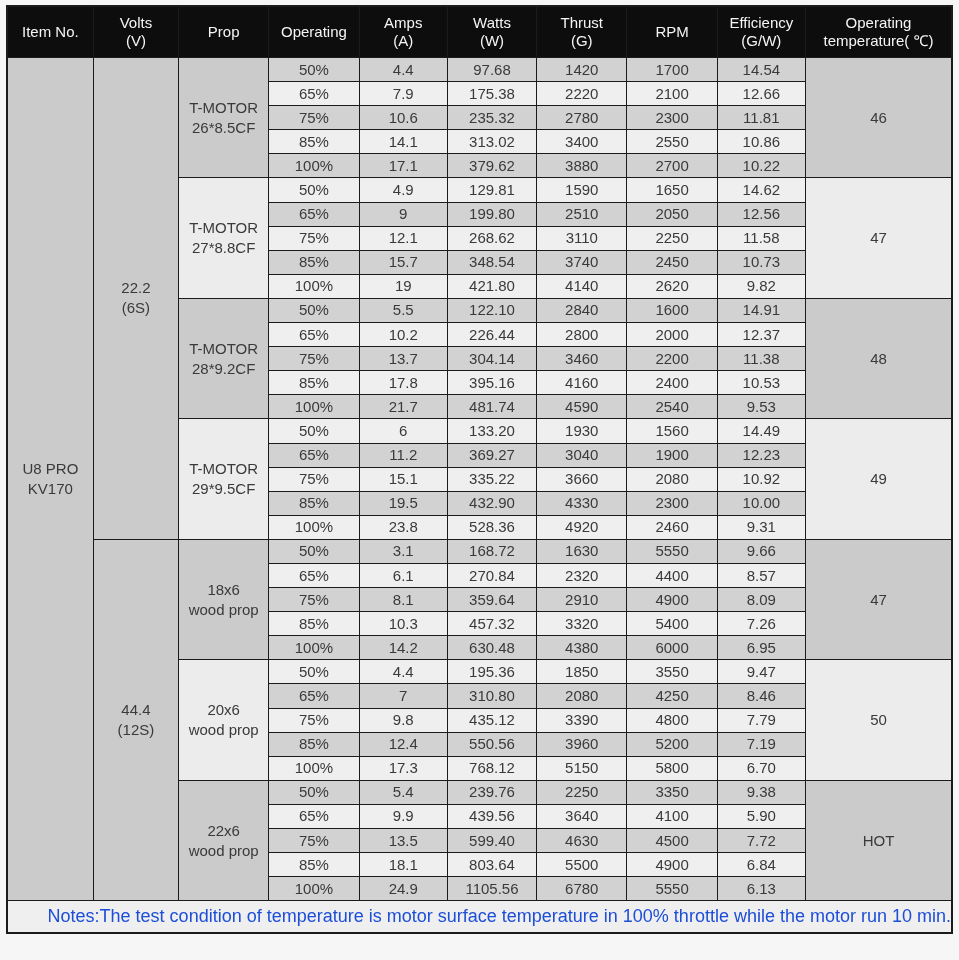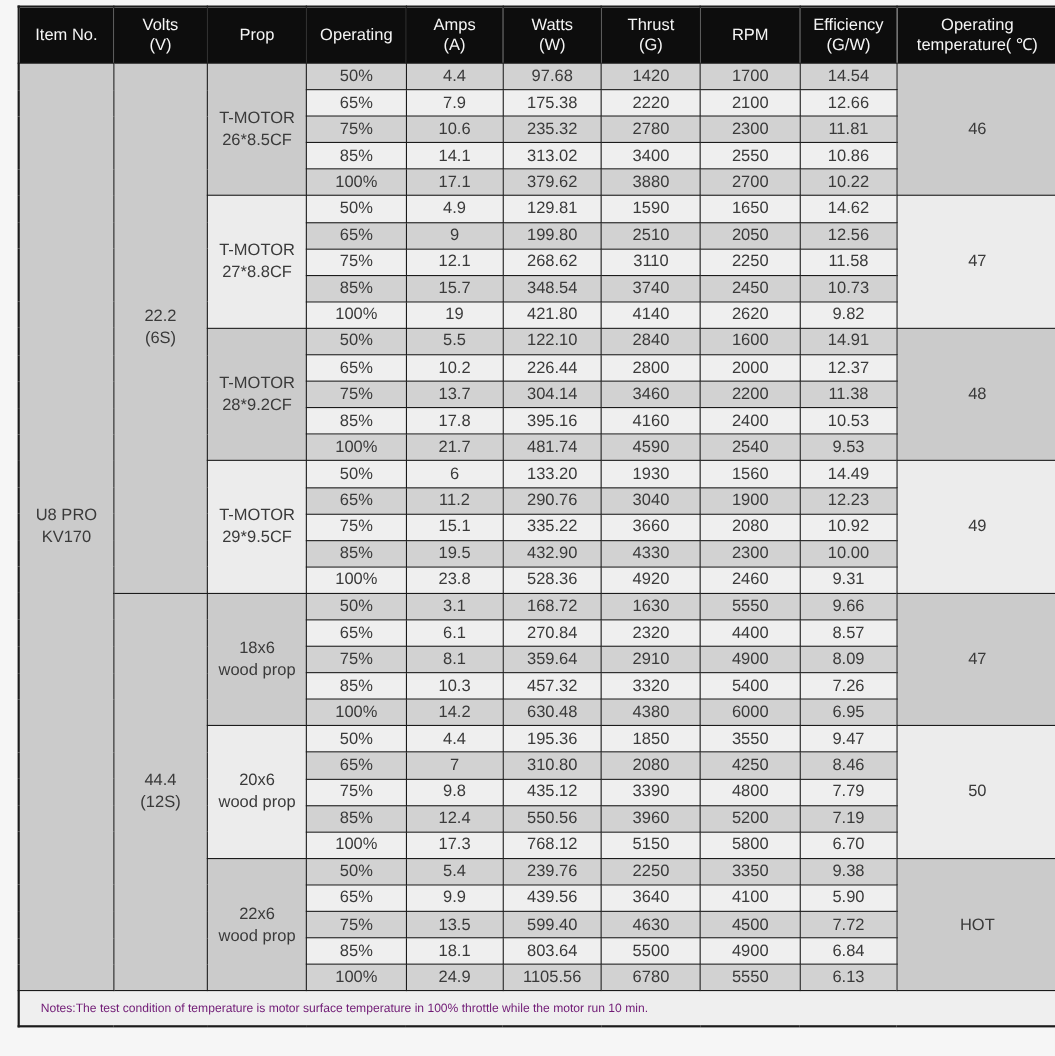--- a/index.html
+++ b/index.html
@@ -8,21 +8,21 @@
     --cell-gray:#cbcbcb; --cell-light:#ececec;
     --border:#1b1b1b; --text:#3a3a3a; --page-bg:#f6f6f6;
   }
   html,body{margin:0;padding:0;}
   body{
     background:var(--page-bg);
     font-family:"Liberation Sans", sans-serif;
     color:var(--text);
     width:959px; height:960px; overflow:hidden; box-sizing:border-box;
   }
-  .page{padding:5px 5px 0 16px;}
+  .page{padding:5px 5px 0 6px;}
   table{
     border-collapse:collapse;
     table-layout:fixed;
     width:947px;
     border:2px solid var(--border);
   }
   th,td{
     border:1px solid var(--border);
     text-align:center;
     vertical-align:middle;
@@ -46,25 +46,25 @@
   td.merged{
     white-space:pre-line;
     line-height:20px;
   }
   .row-gray td.data-cell{background:var(--row-gray);}
   .row-light td.data-cell{background:var(--row-light);}
   td.cell-gray{background:var(--cell-gray);}
   td.cell-light{background:var(--cell-light);}
   tfoot td{
     background:var(--row-light);
-    text-align:left;
+    text-align:right;
     height:31px;
     padding:0 0 0 19px;
-    font-size:11px;
-    color:#701a75;
+    font-size:18px;
+    color:#1d4ed8;
   }
 </style>
 </head>
 <body>
 
 <div class="page">
   <table>
     <colgroup>
       <col style="width:86px">
         <col style="width:85px">
@@ -238,21 +238,21 @@
           <td class="data-cell">6</td>
           <td class="data-cell">133.20</td>
           <td class="data-cell">1930</td>
           <td class="data-cell">1560</td>
           <td class="data-cell">14.49</td>
           <td rowspan="5" class="merged cell-light">49</td>
         </tr>
         <tr class="row-gray">
           <td class="data-cell">65%</td>
           <td class="data-cell">11.2</td>
-          <td class="data-cell">290.76</td>
+          <td class="data-cell">369.27</td>
           <td class="data-cell">3040</td>
           <td class="data-cell">1900</td>
           <td class="data-cell">12.23</td>
         </tr>
         <tr class="row-light">
           <td class="data-cell">75%</td>
           <td class="data-cell">15.1</td>
           <td class="data-cell">335.22</td>
           <td class="data-cell">3660</td>
           <td class="data-cell">2080</td>

